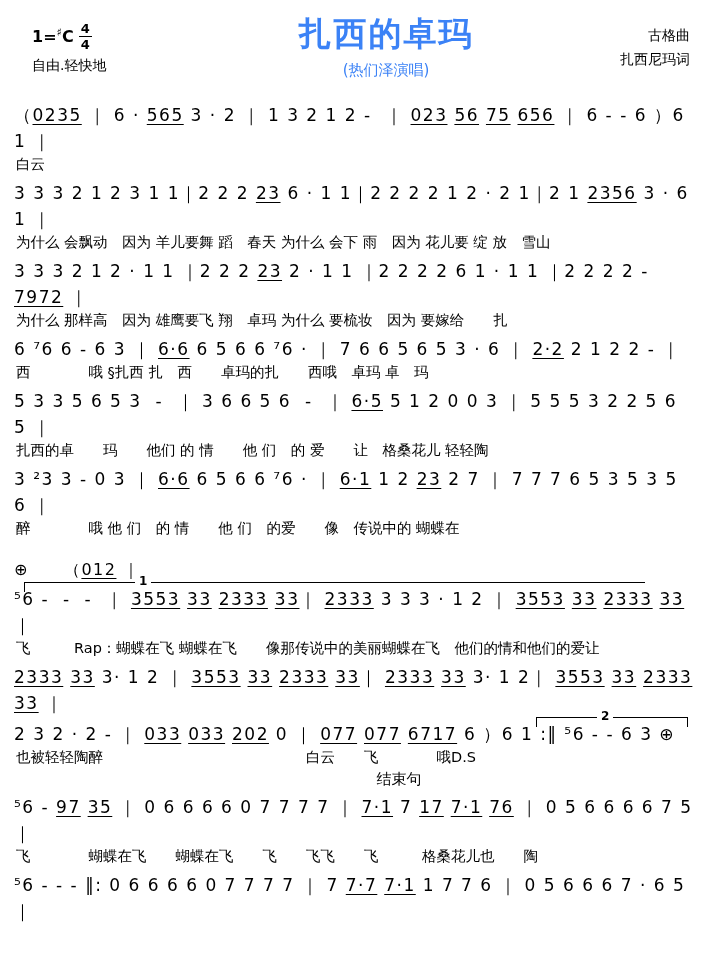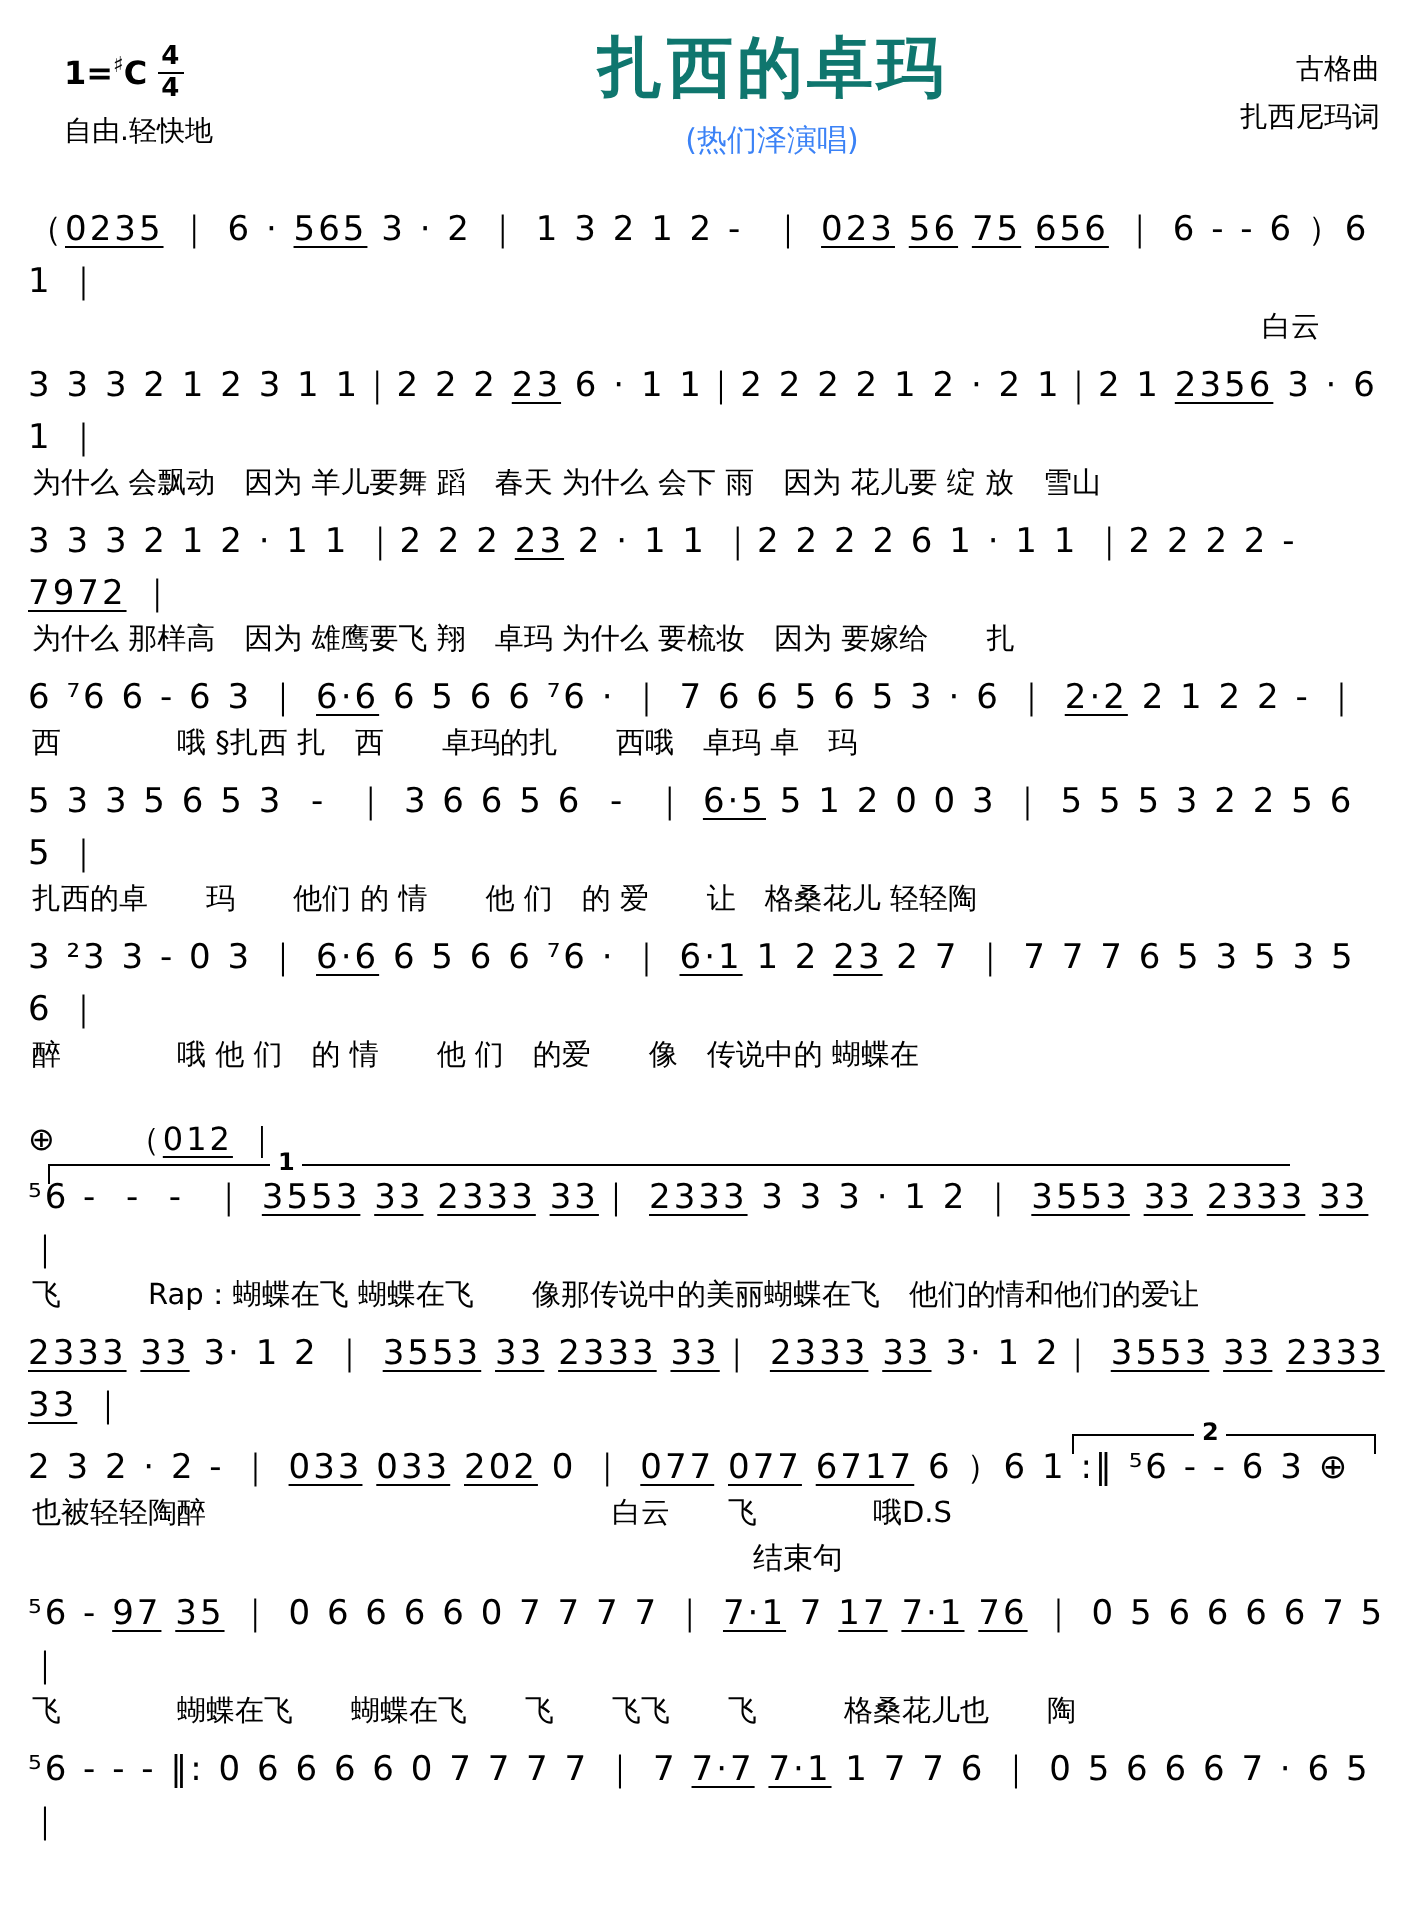--- a/index.html
+++ b/index.html
@@ -28,21 +28,21 @@
   .notes{
     font-size:17px;font-weight:normal;letter-spacing:1.5px;
     line-height:26px;white-space:pre-wrap;
     font-family:"DejaVu Sans","Liberation Sans",sans-serif;
   }
   .notes u{text-decoration:underline;text-underline-offset:3px;}
   .lyr{
     font-size:14.5px;line-height:21px;white-space:pre-wrap;
     padding-left:2px;
   }
-  .lyr.right{text-align:right;padding-right:34px;}
+  .lyr.right{padding-right:34px;}
   .system.pickup .notes{line-height:22px;font-size:16px;margin-top:20px;}
   .volta{position:absolute;top:-4px;height:9px;border-top:1.5px solid #000;border-left:1.5px solid #000;}
   .volta.full{left:10px;width:620px;}
   .volta.right{right:6px;width:150px;border-right:1.5px solid #000;}
   .volta .vlabel{
     position:absolute;top:-9px;left:110px;background:#fff;padding:0 4px;
     font-size:12px;font-weight:bold;
   }
   .volta.right .vlabel{left:60px;}
   .postlabel{font-size:15px;margin:2px 0 0 90px;text-align:center;}
@@ -59,21 +59,21 @@
           <span class="acc">♯</span>
           <span>C</span>
         <span class="frac">
           <span class="num">4</span>
           <span class="den">4</span>
         </span>
       </div>
       <div class="tempo">自由.轻快地</div>
     </div>
     <div class="hdr-center">
-      <div class="title" style="color: #0f766e;">扎西的卓玛</div>
+      <div class="title" style="color: #3b82f6;">扎西的卓玛</div>
       <div class="subtitle">(热们泽演唱)</div>
     </div>
     <div class="hdr-right">
       <div>古格曲</div>
       <div>扎西尼玛词</div>
     </div>
   </div>
 
   <div class="systems" id="systems">
       <div class="system">

